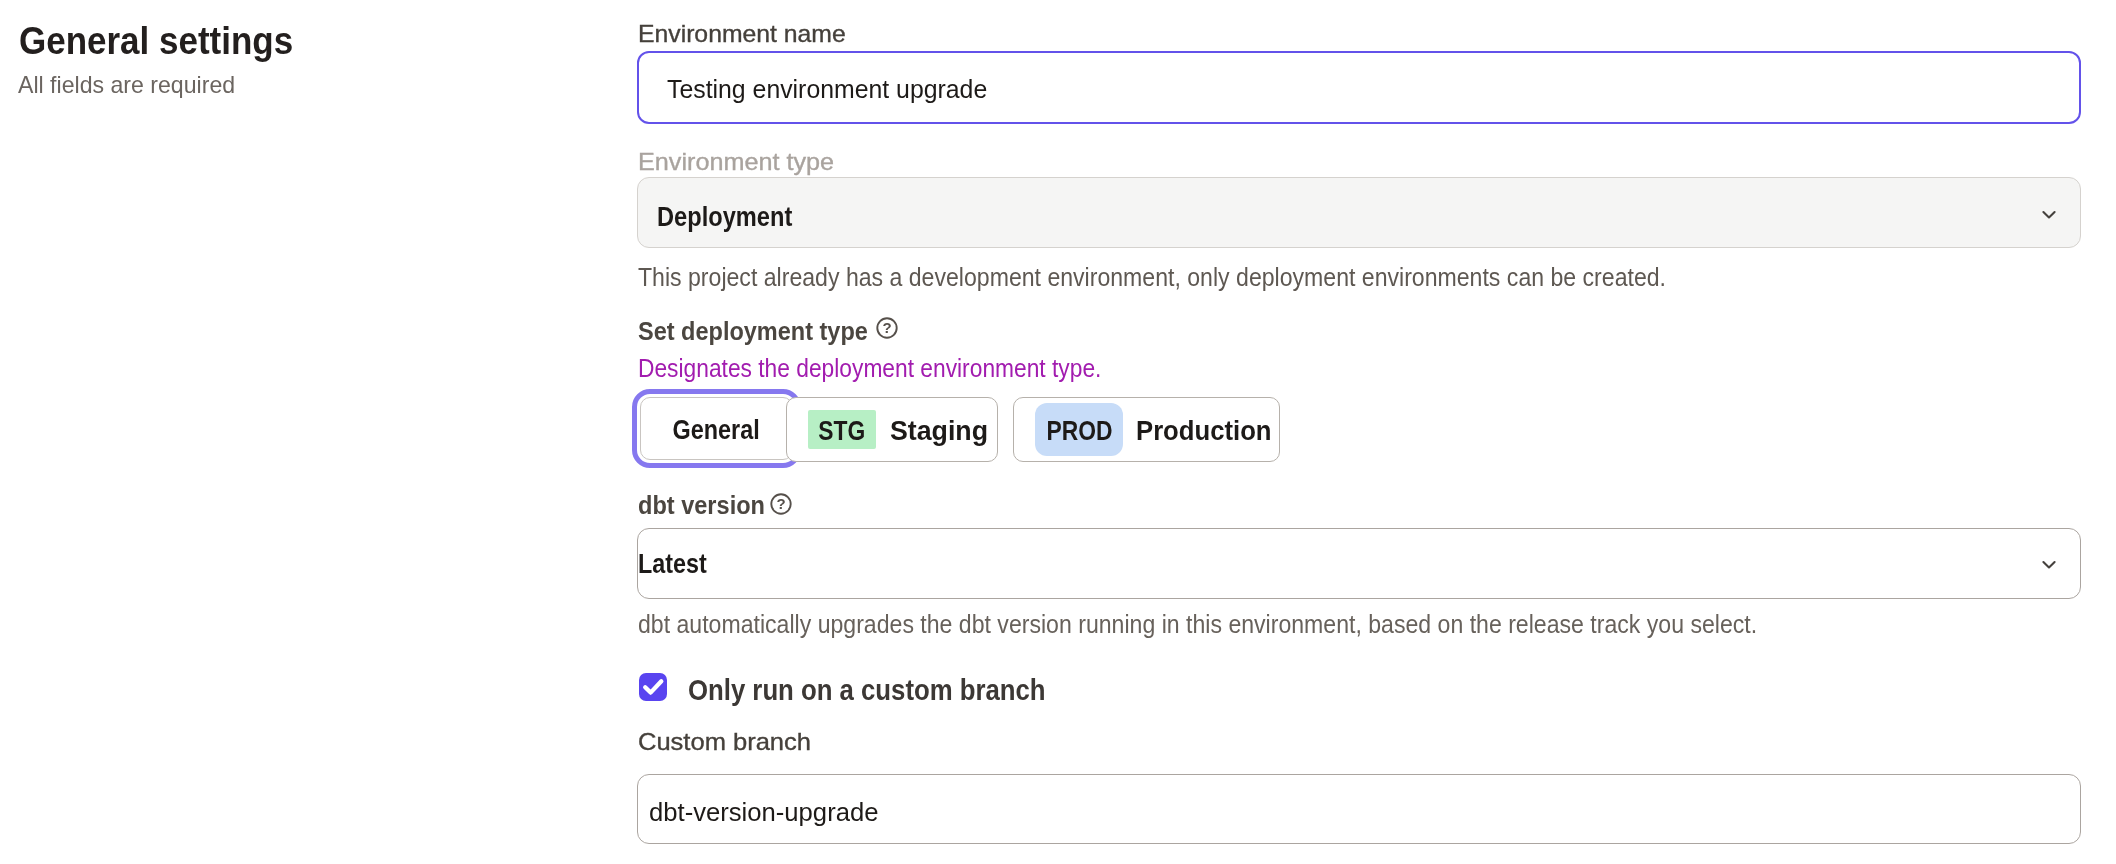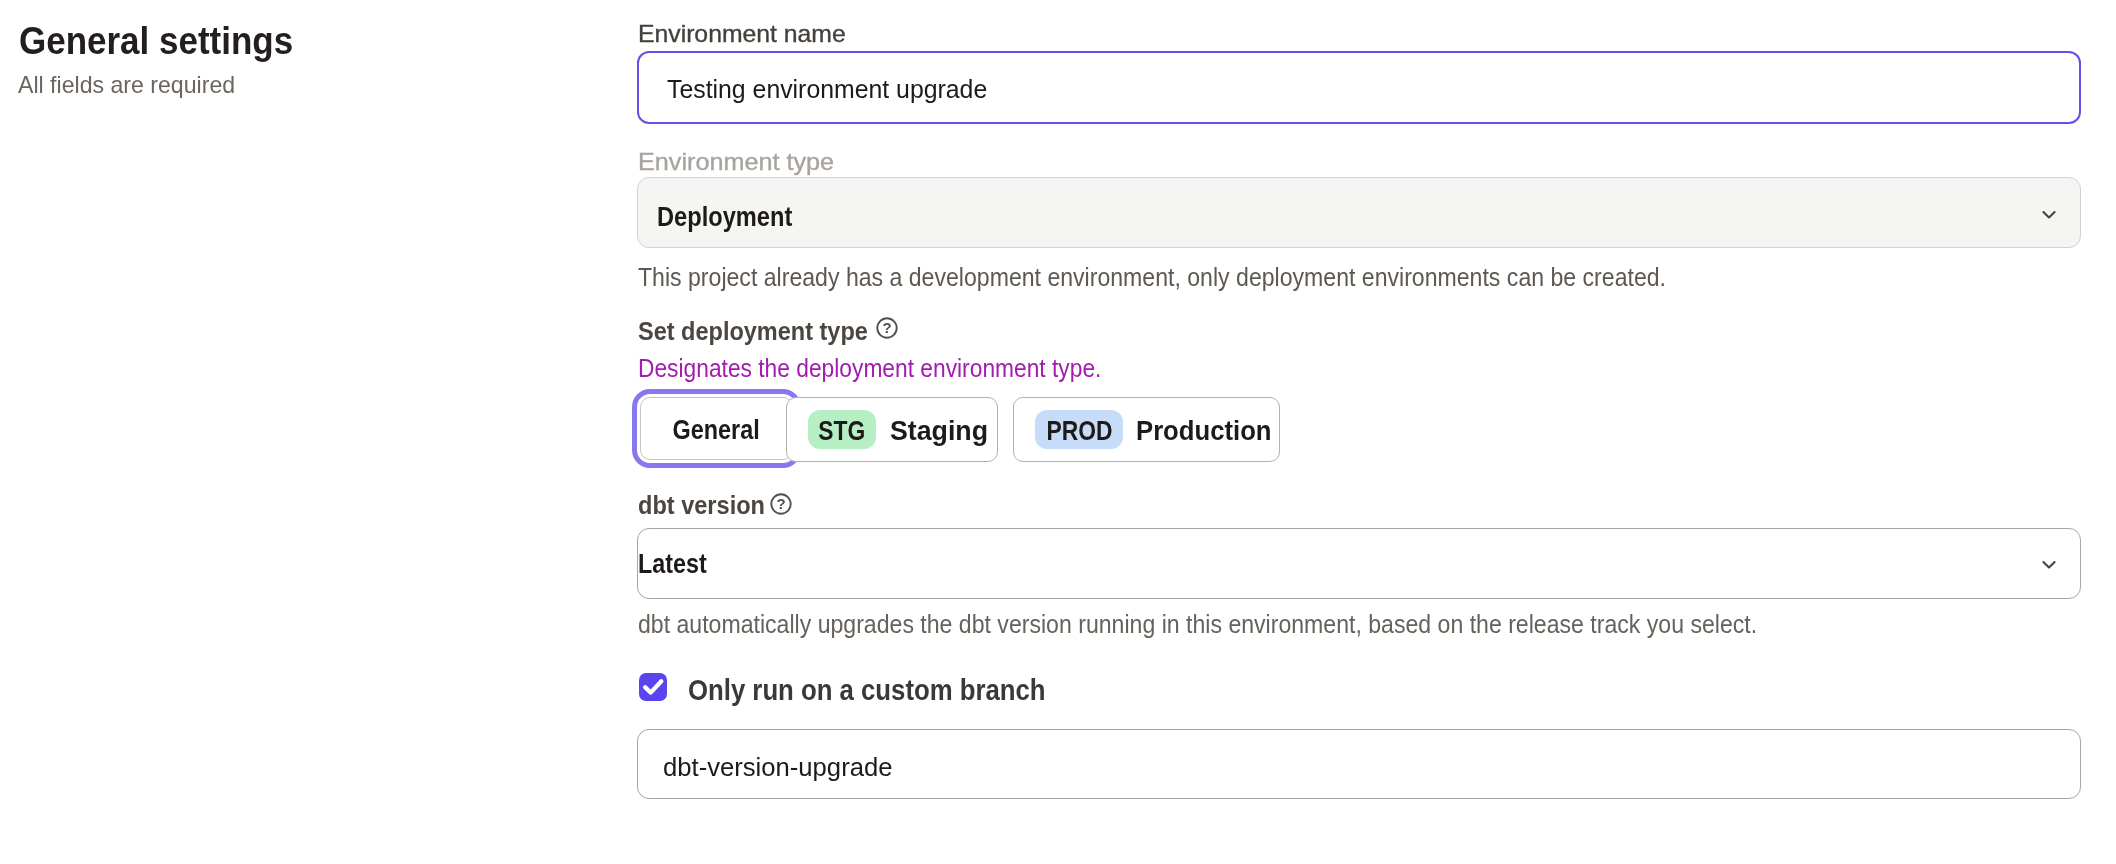--- a/index.html
+++ b/index.html
@@ -36,27 +36,27 @@
 <svg class="qi" style="left:876px; top:317.4px;" width="22" height="22" viewBox="0 0 22 22" fill="none">
     <circle cx="11" cy="11" r="9.7" stroke="#56504b" stroke-width="1.9"></circle>
     <text x="11" y="16" text-anchor="middle" font-family="Liberation Sans" font-size="15" font-weight="700" fill="#56504b">?</text>
   </svg>
 <div class="t" id="help2" style="left:638px; top:355.3px; font-size:26px; color:#a21caf;"><span class="sx" style="transform:scaleX(0.876); transform-origin:0 50%;">Designates the deployment environment type.</span></div>
 
 <div class="box" id="btn1" style="left:640px; top:397px; width:153px; height:63px; border:1px solid #c9c5c1; border-radius:10px; outline:5px solid #8678ef; outline-offset:3px; justify-content:center;">
   <div class="t2" id="btn1t" style="position:relative; top:1.3px; font-size:28px; font-weight:700; color:#1d1a18;"><span class="sx" style="transform:scaleX(0.835); transform-origin:50% 50%;">General</span></div>
 </div>
 <div class="box" id="btn2" style="left:786px; top:397px; width:212px; height:65px; border:1px solid #b6b1ab; border-radius:10px; padding-left:21px;">
-  <span id="pill1" style="flex:none; display:inline-flex; align-items:center; justify-content:center; width:68px; height:39px; border-radius:12px; background:#b7efc5;">
+  <span id="pill1" style="flex:none; display:inline-flex; align-items:center; justify-content:center; width:68px; height:39px; border-radius:2px; background:#b7efc5;">
       <span class="t2" id="stg" style="position:relative; top:1px; font-size:28px; font-weight:700; color:#1d1a18;"><span class="sx" style="transform:scaleX(0.815); transform-origin:50% 50%;">STG</span></span>
     </span>
   <span class="t2" id="btn2t" style="position:relative; top:1.3px; margin-left:14px; font-size:28px; font-weight:700; color:#1d1a18;"><span class="sx" style="transform:scaleX(0.955); transform-origin:0 50%;">Staging</span></span>
 </div>
 <div class="box" id="btn3" style="left:1013px; top:397px; width:267px; height:65px; border:1px solid #b6b1ab; border-radius:10px; padding-left:21px;">
-  <span id="pill2" style="flex:none; display:inline-flex; align-items:center; justify-content:center; width:88px; height:39px; border-radius:12px; background:#c7dcf8;">
+  <span id="pill2" style="flex:none; display:inline-flex; align-items:center; justify-content:center; width:88px; height:53px; border-radius:12px; background:#c7dcf8;">
       <span class="t2" id="prod" style="position:relative; top:1px; font-size:28px; font-weight:700; color:#1d1a18;"><span class="sx" style="transform:scaleX(0.815); transform-origin:50% 50%;">PROD</span></span>
     </span>
   <span class="t2" id="btn3t" style="position:relative; top:1.3px; margin-left:13px; font-size:28px; font-weight:700; color:#1d1a18;"><span class="sx" style="transform:scaleX(0.917); transform-origin:0 50%;">Production</span></span>
 </div>
 
 <div class="t" id="head2" style="left:638px; top:491.9px; font-size:26px; font-weight:700; color:#4b4640;"><span class="sx" style="transform:scaleX(0.906); transform-origin:0 50%;">dbt version</span></div>
 <svg class="qi" style="left:770px; top:492.7px;" width="22" height="22" viewBox="0 0 22 22" fill="none">
     <circle cx="11" cy="11" r="9.7" stroke="#56504b" stroke-width="1.9"></circle>
     <text x="11" y="16" text-anchor="middle" font-family="Liberation Sans" font-size="15" font-weight="700" fill="#56504b">?</text>
   </svg>
@@ -69,15 +69,15 @@
 
 <div class="t" id="help3" style="left:638px; top:610.5px; font-size:26px; color:#67615b;"><span class="sx" style="transform:scaleX(0.888); transform-origin:0 50%;">dbt automatically upgrades the dbt version running in this environment, based on the release track you select.</span></div>
 
 <div style="position:absolute; left:639px; top:673px; width:28px; height:28px; border-radius:7px; background:#5944f0;"></div>
 <svg style="position:absolute; left:639px; top:673px;" width="28" height="28" viewBox="0 0 28 28" fill="none">
     <path d="M6.2 14.2 L11.6 19.6 L22.3 8.2" stroke="#ffffff" stroke-width="4.3" stroke-linecap="round" stroke-linejoin="round"></path>
   </svg>
 <div class="t" id="chkl" style="left:688px; top:675.2px; font-size:30px; font-weight:700; color:#3c3835;"><span class="sx" style="transform:scaleX(0.858); transform-origin:0 50%;">Only run on a custom branch</span></div>
 
 <div class="t" id="lab3" style="left:638px; top:730.1px; font-size:24px; color:#45403b; -webkit-text-stroke:0.35px #45403b;"><span class="sx" style="transform:scaleX(1.063); transform-origin:0 50%;">Custom branch</span></div>
-<div class="box" id="input2" style="left:637px; top:729px; width:1444px; height:70px; border:1px solid #aba5a0; padding-left:25px; padding-top:6px;">
+<div class="box" id="input2" style="left:637px; top:774px; width:1444px; height:70px; border:1px solid #aba5a0; padding-left:11px; padding-top:6px;">
   <div class="t2" id="inp2t" style="font-size:26px; color:#1d1a18;"><span class="sx" style="transform:scaleX(0.986); transform-origin:0 50%;">dbt-version-upgrade</span></div>
 </div>
 
 </body></html>

